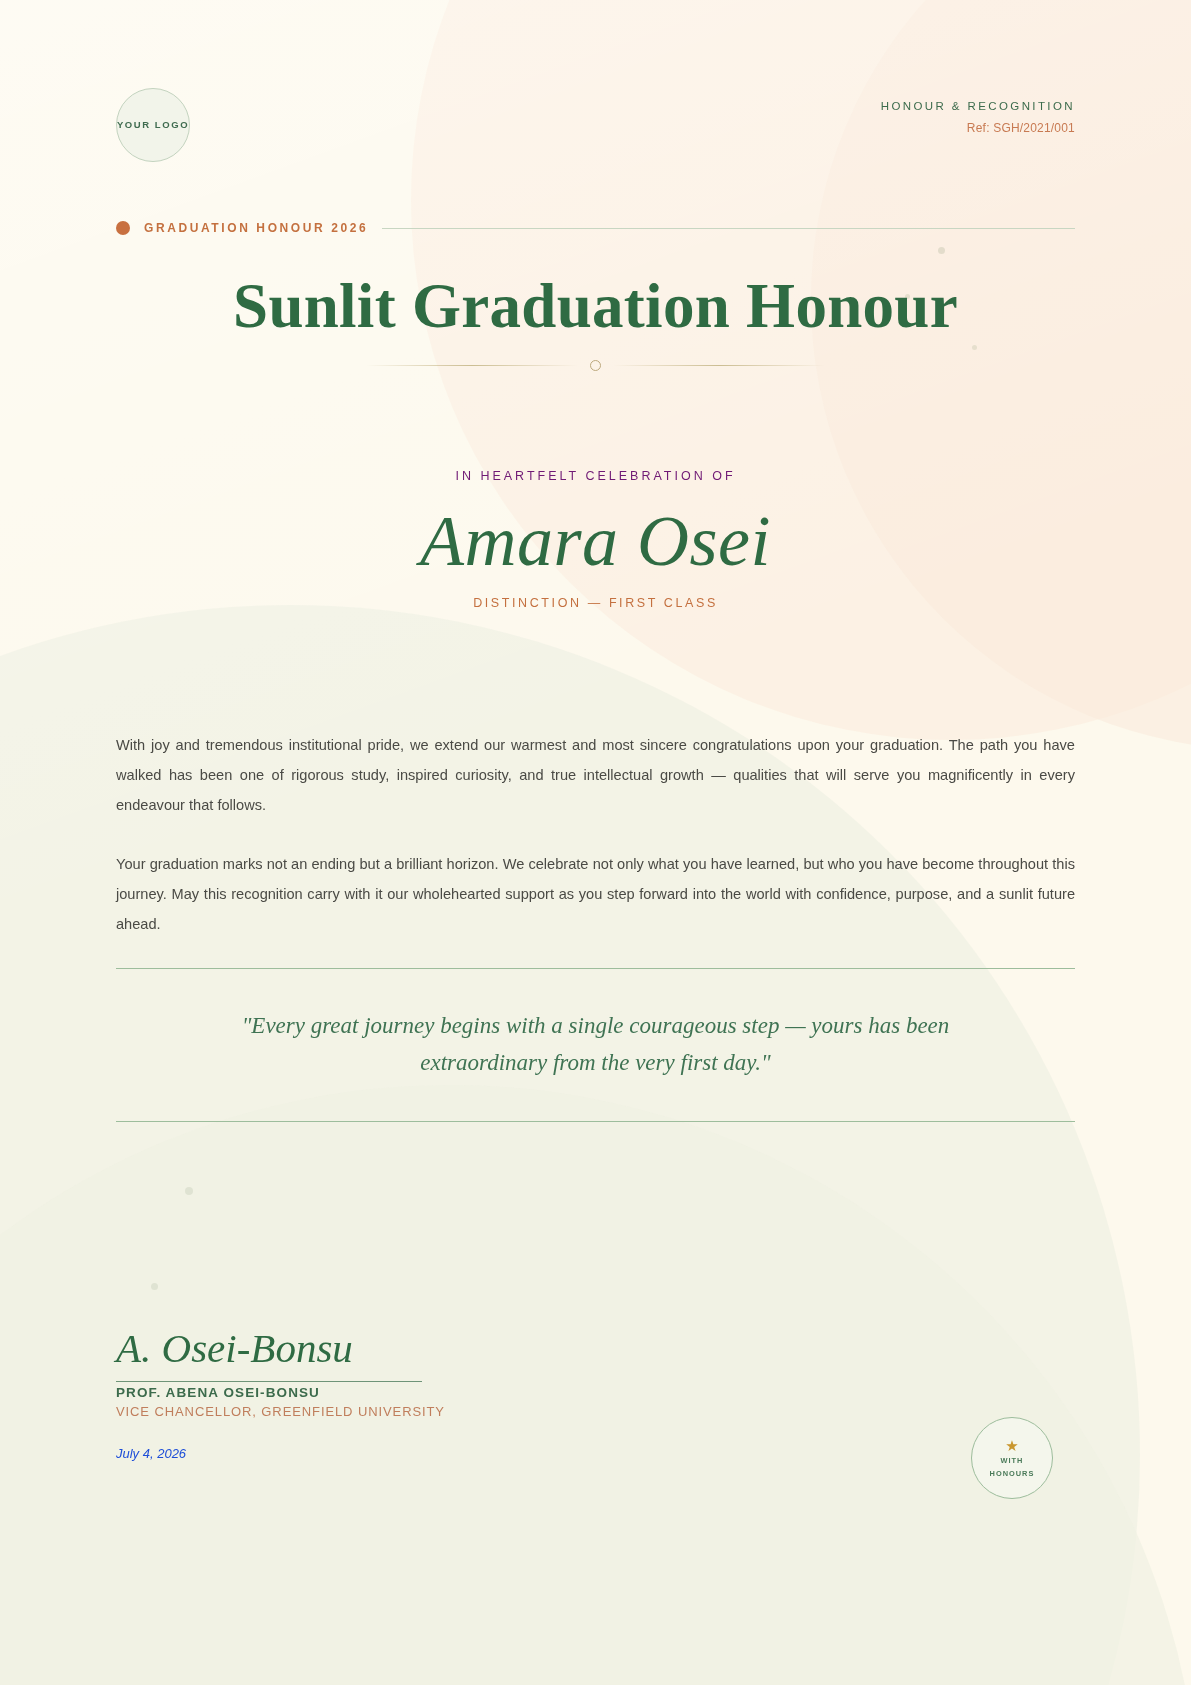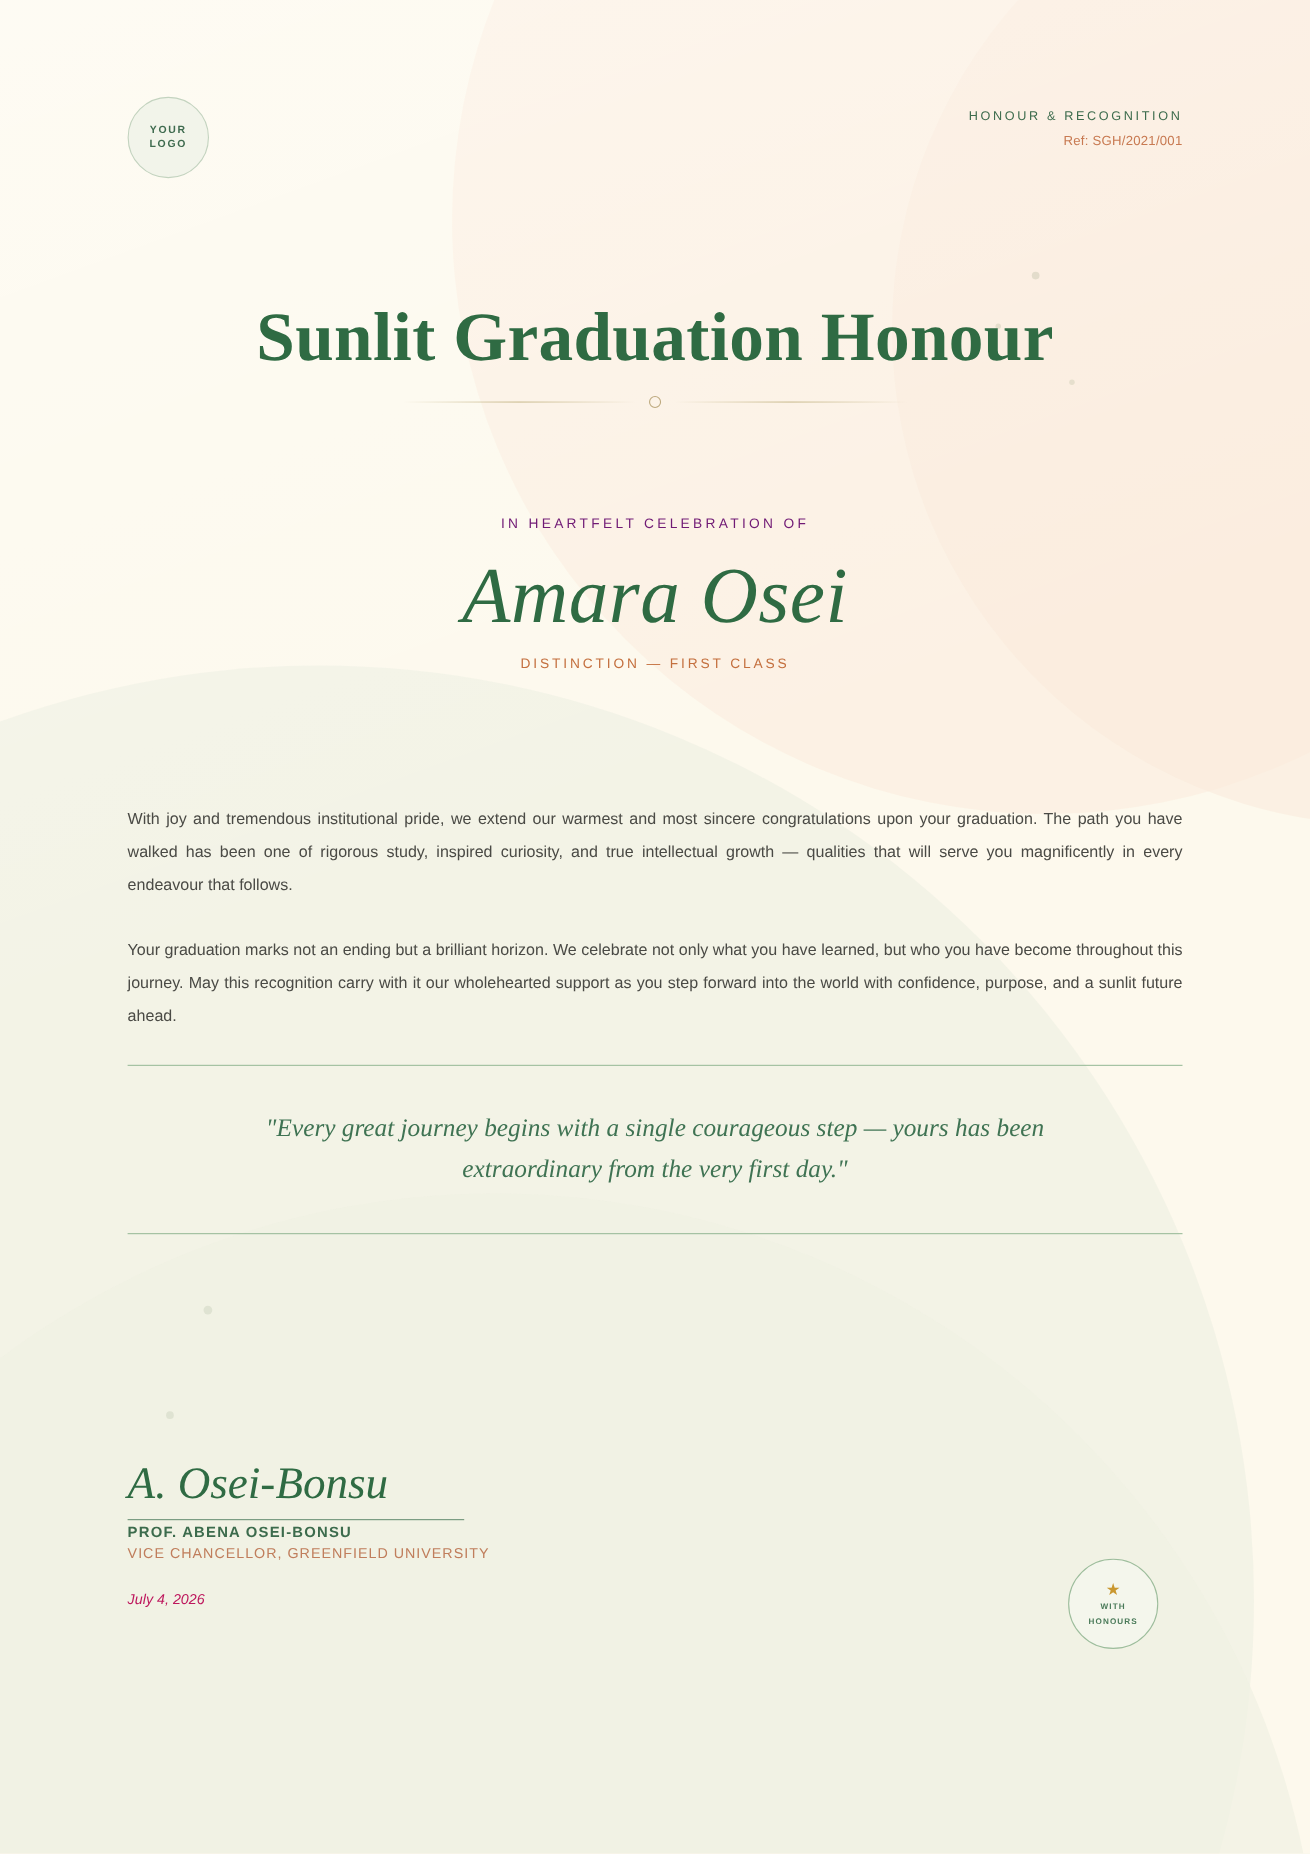--- a/index.html
+++ b/index.html
@@ -91,21 +91,21 @@
   .logo-mark {
     position: absolute;
     left: 0;
     top: 0;
     width: 72px;
     height: 72px;
     border-radius: 50%;
     border: 1px solid #c3d3bf;
     background: #f2f4ea;
     display: flex;
-    flex-direction: column;
+    flex-direction: row;
     align-items: center;
     justify-content: center;
     gap: 4px;
   }
   .logo-mark span {
     font-size: 9.5px;
     letter-spacing: 1.6px;
     font-weight: 700;
     color: #3f6b4f;
     line-height: 1;
@@ -299,21 +299,21 @@
   .sign-role {
     margin-top: 4px;
     font-size: 13px;
     letter-spacing: .9px;
     color: #c07e5c;
   }
   .sign-date {
     margin-top: 27px;
     font-size: 13px;
     font-style: italic;
-    color: #be185d;
+    color: #1d4ed8;
   }
 
   
   .seal {
     position: absolute;
     right: 22px;
     top: 1417px;
     width: 80px;
     height: 80px;
     border-radius: 50%;
@@ -362,20 +362,25 @@
       <div class="logo-mark">
         <span>YOUR</span>
         <span>LOGO</span>
       </div>
       <div class="header-right">
         <div class="header-kicker">HONOUR &amp; RECOGNITION</div>
         <div class="header-ref">Ref: SGH/2021/001</div>
       </div>
     </div>
 
+    <div class="eyebrow">
+      <div class="eyebrow-dot"></div>
+      <div class="eyebrow-label">GRADUATION HONOUR 2026</div>
+      <div class="eyebrow-rule"></div>
+    </div>
 
     <div class="title">Sunlit Graduation Honour</div>
 
     <div class="title-flourish">
       <div class="flourish-line"></div>
       <div class="flourish-ring"></div>
       <div class="flourish-line"></div>
     </div>
 
     <div class="recip-intro">IN HEARTFELT CELEBRATION OF</div>

